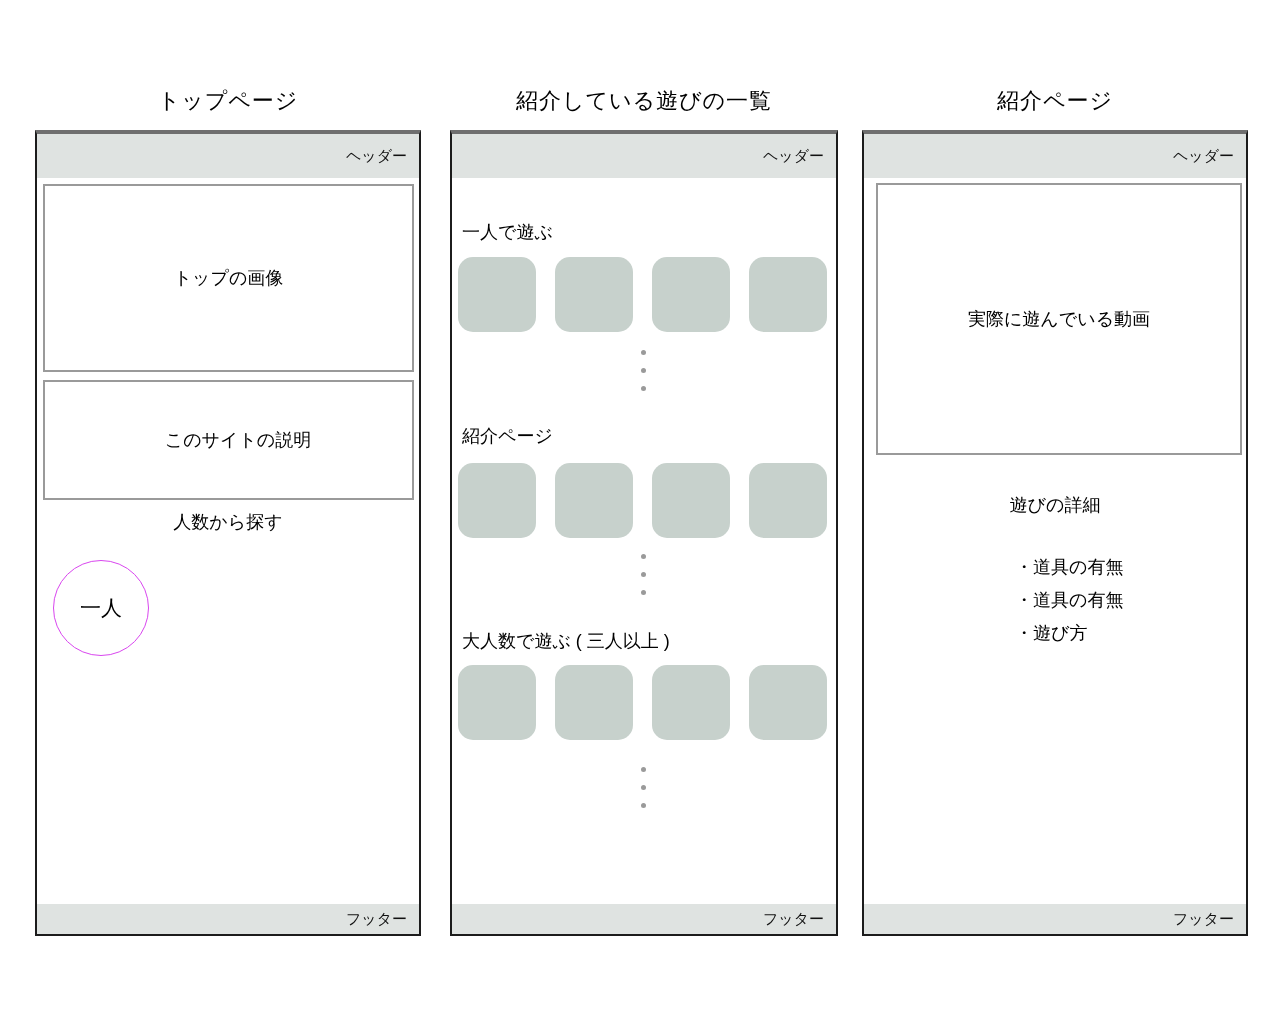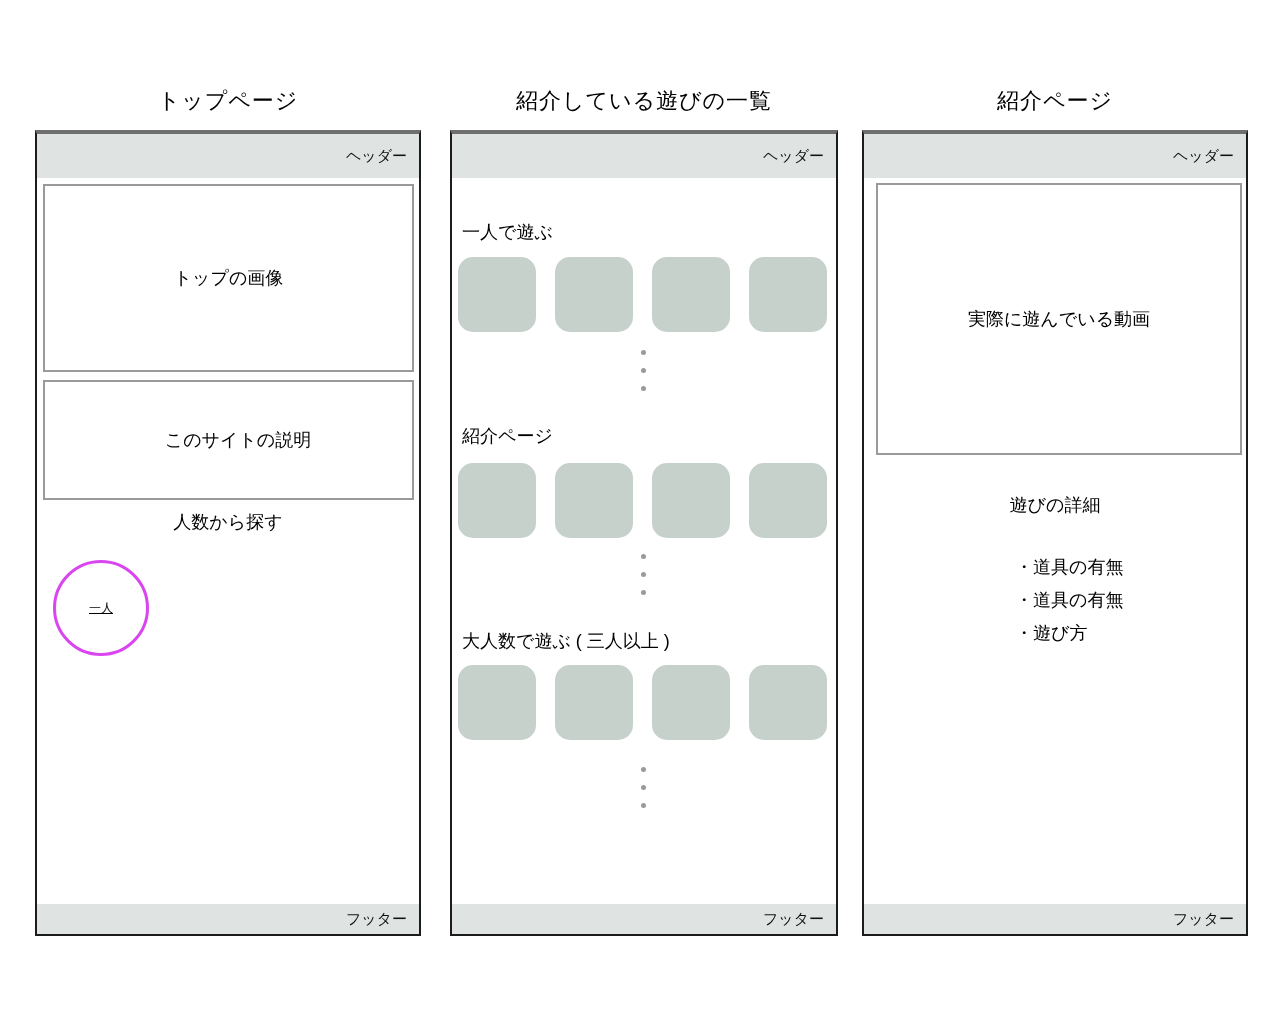--- a/index.html
+++ b/index.html
@@ -49,24 +49,24 @@
   
   .hero-box  { left: 6px; top: 50px;  width: 371px; height: 188px; }
   .desc-box  { left: 6px; top: 246px; width: 371px; height: 120px; padding-left: 19px; }
   .center-heading {
     position: absolute; left: 0; right: 0;
     text-align: center; font-size: 18px; line-height: 24px; color: #000;
   }
   .search-heading { top: 376px; }
   .circle {
     position: absolute; top: 426px; width: 96px; height: 96px;
-    border: 3px solid #d946ef; border-radius: 50%;
+    border: 1px solid #d946ef; border-radius: 50%;
     background: #fff;
     display: flex; align-items: center; justify-content: center;
-    font-size: 12px; color: #000; text-decoration: underline;
+    font-size: 21px; color: #000;
   }
   .circle.c1 { left: 16px; }
   .circle.c2 { left: 143px; }
   .circle.c3 { left: 270px; }
 
   
   .section-label {
     position: absolute; left: 10px;
     font-size: 18px; line-height: 24px; color: #000;
   }

